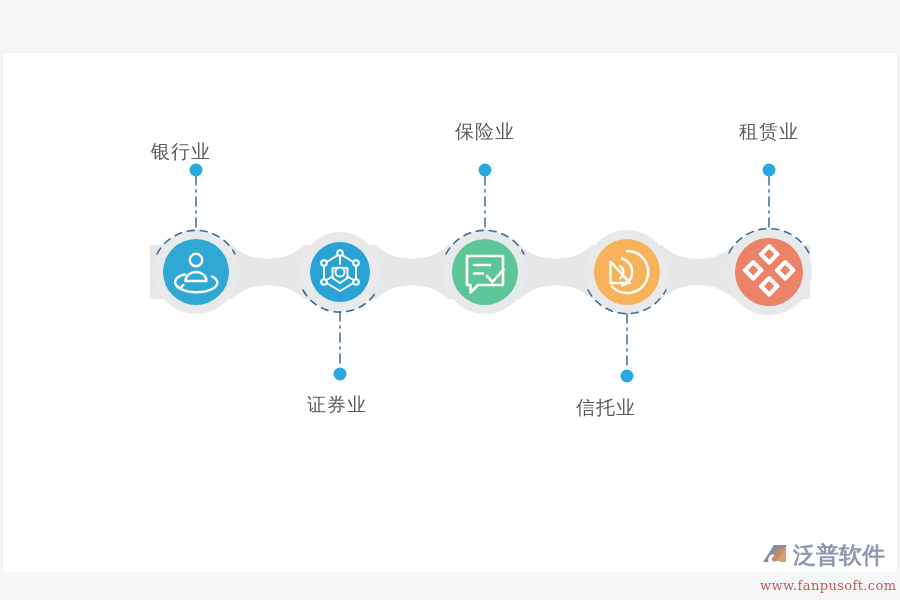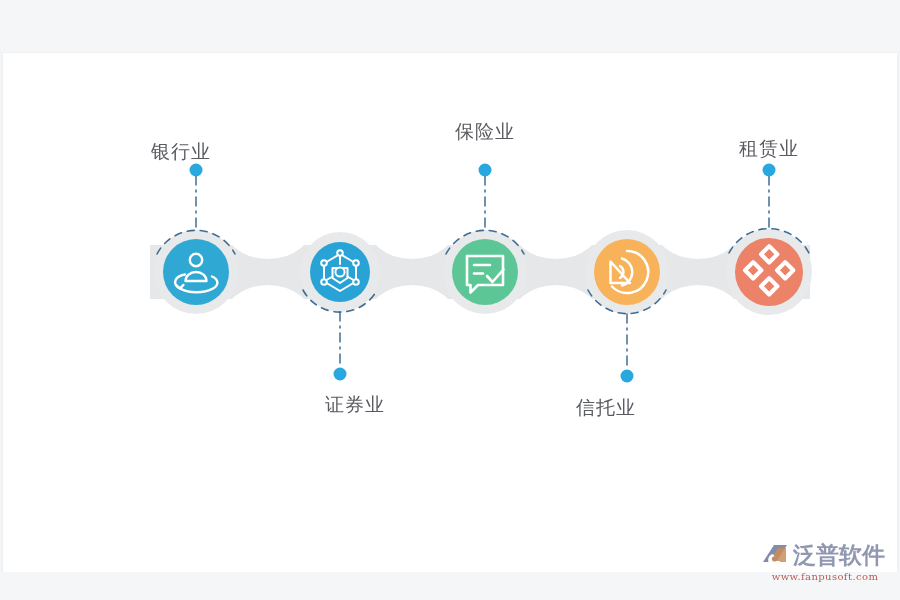--- a/index.html
+++ b/index.html
@@ -83,25 +83,25 @@
   #watermark .wm-text {
     font-family: "DejaVu Sans", "Liberation Sans", sans-serif;
     font-size: 23px;
     font-weight: bold;
     color: #8b93ad;
     letter-spacing: 0px;
     line-height: 1;
   }
   #watermark .wm-url {
     font-family: "DejaVu Serif", "Liberation Serif", serif;
-    font-size: 10px;
+    font-size: 13px;
     color: #b6554d;
     letter-spacing: 0.4px;
     text-align: center;
-    margin-top: 3px;
+    margin-top: 10px;
     line-height: 1;
   }
 </style>
 </head>
 <body>
 
 <div id="page">
 
   <div id="top-strip"></div>
   <div id="card"></div>
@@ -216,24 +216,24 @@
         <g fill="none" stroke="#ffffff" stroke-width="4.2" stroke-linejoin="round">
           <rect x="763.5" y="248.5" width="11.5" height="11.5" transform="rotate(45 769.2 254.2)"></rect>
           <rect x="747.5" y="264.5" width="11.5" height="11.5" transform="rotate(45 753.2 270.2)"></rect>
           <rect x="779.5" y="264.5" width="11.5" height="11.5" transform="rotate(45 785.2 270.2)"></rect>
           <rect x="763.5" y="280.5" width="11.5" height="11.5" transform="rotate(45 769.2 286.2)"></rect>
         </g>
       </g>
     </svg>
 
     <div class="node-label" style="left:181px; top:142px;">银行业</div>
-    <div class="node-label" style="left:355px; top:395px;">证券业</div>
+    <div class="node-label" style="left:337px; top:395px;">证券业</div>
     <div class="node-label" style="left:485px; top:122px;">保险业</div>
     <div class="node-label" style="left:606px; top:398px;">信托业</div>
-    <div class="node-label" style="left:769px; top:139px;">租赁业</div>
+    <div class="node-label" style="left:769px; top:122px;">租赁业</div>
   </div>
 
   <div id="watermark">
     <div class="wm-row">
       <svg width="30" height="27" viewBox="0 0 30 27">
         <path d="M3 20 L14 3 L27 3 L16 20 Z" fill="#7b87a8"></path>
         <path d="M9 20 L18 6 L26 6 L26 20 Z" fill="#c8874f" opacity="0.85"></path>
         <path d="M13 12 a6 6 0 1 0 7 7 l-4 0 a2.6 2.6 0 1 1 -1.2 -4.6 z" fill="#ffffff"></path>
       </svg>
       <span class="wm-text">泛普软件</span>

